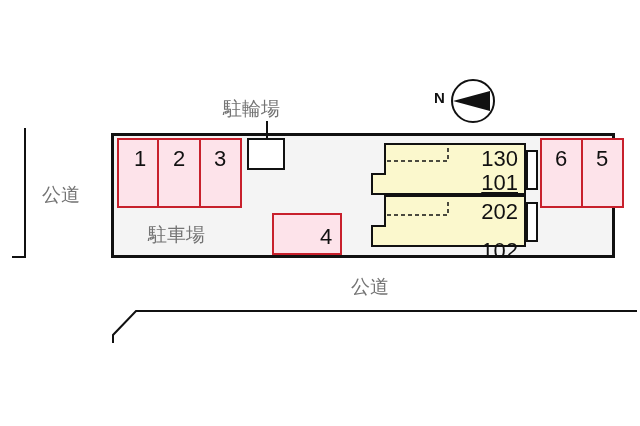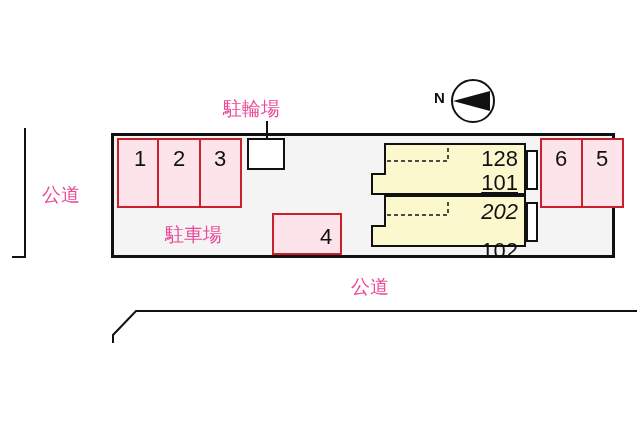--- a/index.html
+++ b/index.html
@@ -7,21 +7,21 @@
          font-family: "DejaVu Sans", sans-serif; color: #111; }
   .abs { position: absolute; }
   .lot { left: 111px; top: 133px; width: 504px; height: 125px;
          border: 3px solid #111; background: #f4f4f4; box-sizing: border-box; }
   .space { position: absolute; background: #fde3ea; border: 2px solid #c8202c; box-sizing: border-box;
            font-family: "Liberation Sans", sans-serif; font-size: 22px; color: #111; }
   .space span { position: absolute; }
   .bike { left: 247px; top: 138px; width: 38px; height: 32px; border: 2px solid #111;
           background: #fff; box-sizing: border-box; }
   .bike-line { left: 266px; top: 121px; width: 2px; height: 30px; background: #111; }
-  .label { font-size: 19px; color: #ec4899; white-space: nowrap; }
+  .label { font-size: 19px; color: #737373; white-space: nowrap; }
   .unit-num { font-family: "Liberation Sans", sans-serif; font-size: 22px; line-height: 22px;
               text-align: right; color: #111; }
   .porch { background: #fff; border: 2px solid #111; box-sizing: border-box; }
 </style>
 </head>
 <body>
 
 <div class="abs" style="left:24px; top:128px; width:2px; height:130px; background:#111;"></div>
 <div class="abs" style="left:12px; top:256px; width:14px; height:2px; background:#111;"></div>
 <div class="abs label" style="left:42px; top:182px;">公道</div>
@@ -35,38 +35,38 @@
   <span style="left:14px; top:6px;">2</span>
 </div>
 <div class="space" style="left:199px; top:138px; width:43px; height:70px;">
   <span style="left:13px; top:6px;">3</span>
 </div>
 
 <div class="abs label" style="left:223px; top:96px;">駐輪場</div>
 <div class="abs bike-line"></div>
 <div class="abs bike"></div>
 
-<div class="abs label" style="left:148px; top:222px;margin-left:17px;">駐車場</div>
+<div class="abs label" style="left:148px; top:222px;">駐車場</div>
 
 <div class="space" style="left:272px; top:213px; width:70px; height:42px;">
   <span style="left:46px; top:9px;">4</span>
 </div>
 
 <svg class="abs" style="left:370px; top:142px;" width="160" height="106" viewBox="0 0 160 106">
 
   <path d="M15,2 L155,2 L155,52 L2,52 L2,32 L15,32 Z" fill="#fbf8cd" stroke="#111" stroke-width="2"></path>
 
   <path d="M15,54 L155,54 L155,104 L2,104 L2,84 L15,84 Z" fill="#fbf8cd" stroke="#111" stroke-width="2"></path>
 
   <path d="M17,19 L78,19 L78,4" fill="none" stroke="#111" stroke-width="1.5" stroke-dasharray="4,3"></path>
   <path d="M17,73 L78,73 L78,57" fill="none" stroke="#111" stroke-width="1.5" stroke-dasharray="4,3"></path>
 </svg>
-<div class="abs unit-num" style="left:468px; top:148px; width:50px;">128</div>
+<div class="abs unit-num" style="left:468px; top:148px; width:50px;">130</div>
 <div class="abs unit-num" style="left:468px; top:172px; width:50px;text-decoration:underline;">101</div>
-<div class="abs unit-num" style="left:468px; top:201px; width:50px;font-style:italic;">202</div>
+<div class="abs unit-num" style="left:468px; top:201px; width:50px;">202</div>
 <div class="abs unit-num" style="left:468px; top:240px; width:50px;">102</div>
 
 <div class="abs porch" style="left:526px; top:150px; width:12px; height:40px;"></div>
 <div class="abs porch" style="left:526px; top:202px; width:12px; height:40px;"></div>
 
 <div class="space" style="left:540px; top:138px; width:43px; height:70px;">
   <span style="left:13px; top:6px;">6</span>
 </div>
 <div class="space" style="left:581px; top:138px; width:43px; height:70px;">
   <span style="left:13px; top:6px;">5</span>

